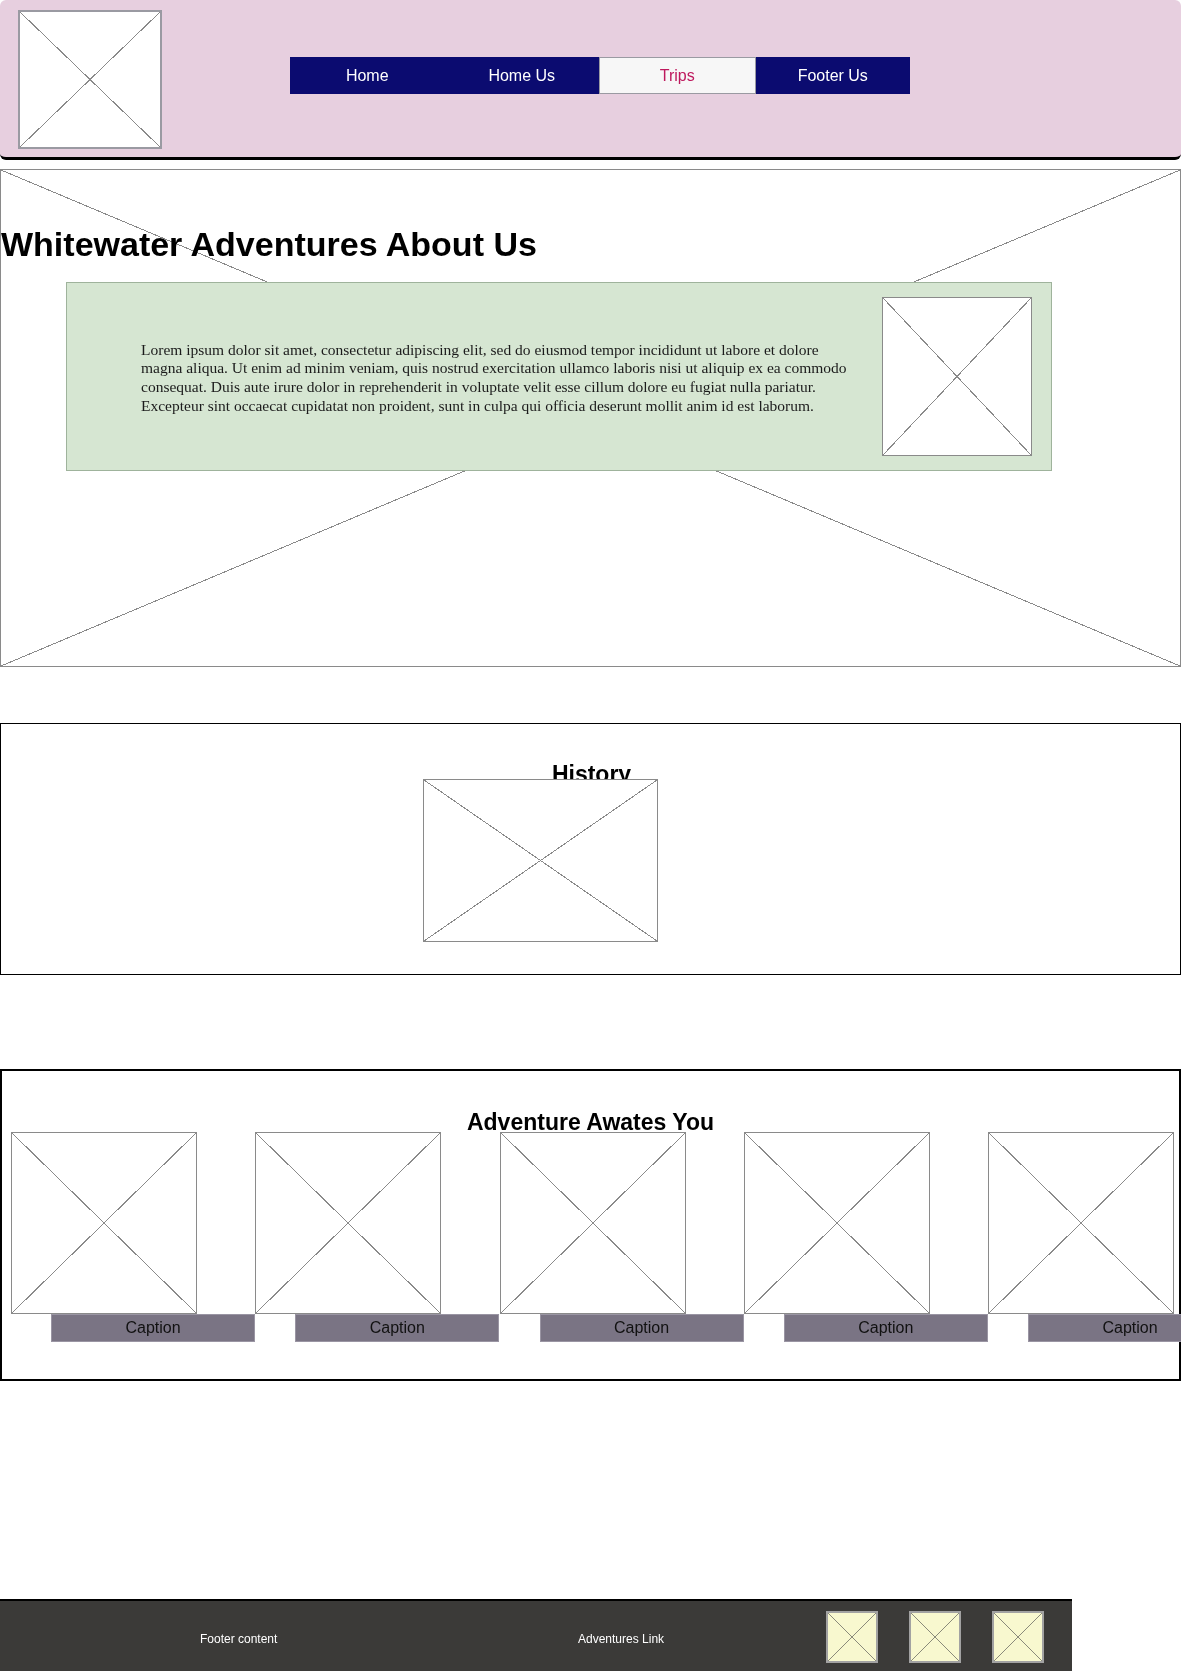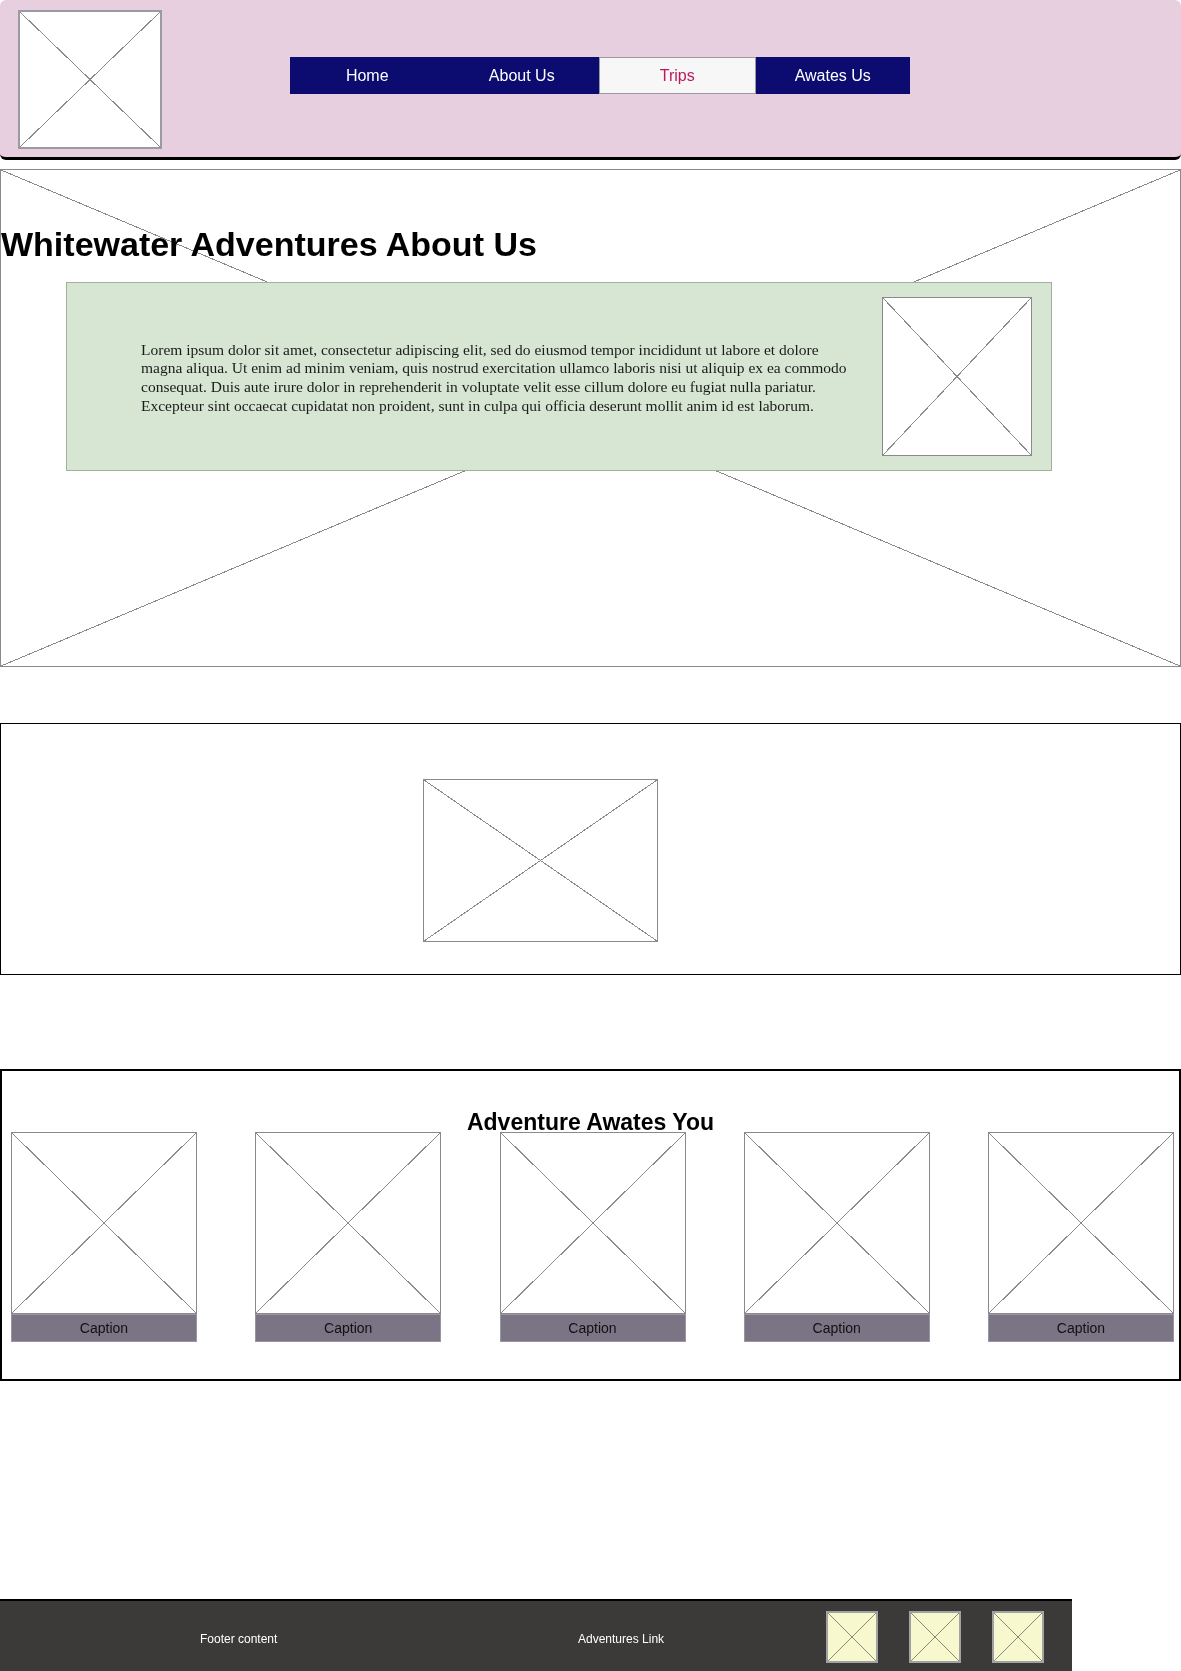--- a/index.html
+++ b/index.html
@@ -193,33 +193,34 @@
   }
   .gallery-card {
     width: 186px;
   }
   .gallery-card .ph {
     width: 186px;
     height: 182px;
     border: 1px solid #8a8a8a;
   }
   .caption-bar {
-    width: 186px;
+    width: 204px;
     height: 28px;
     background: #7a7484;
     border: 1px solid #9a95a3;
     box-sizing: border-box;
     display: flex;
     align-items: center;
     justify-content: center;
-    font-size: 14px;
+    font-size: 16px;
     color: #111111;
     font-family: "Liberation Sans", sans-serif;
     cursor: pointer;
     user-select: none;
+    margin-left: 40px;
   }
 
   
   #footer {
     position: absolute;
     left: 0; bottom: 0;
     width: 1072px;
     height: 72px;
     background: #3b3a38;
     border-top: 2px solid #000000;
@@ -273,44 +274,45 @@
 <body>
 
 <div id="header">
   <div id="logo-ph" class="ph"></div>
 
   <nav id="nav">
     <div class="nav-item">
       <span>Home</span>
     </div>
     <div class="nav-item">
-      <span>About Us</span>
+      <span>Home Us</span>
     </div>
     <div class="nav-item active">
       <span>Trips</span>
     </div>
     <div class="nav-item">
-      <span>Awates Us</span>
+      <span>Footer Us</span>
     </div>
   </nav>
 </div>
 
 <section id="about-section">
   <div class="xline-a"></div>
   <div class="xline-b"></div>
 
   <h1 id="about-title">Whitewater Adventures About Us</h1>
 
   <div id="about-card">
     <p id="about-text">Lorem ipsum dolor sit amet, consectetur adipiscing elit, sed do eiusmod tempor incididunt ut labore et dolore magna aliqua. Ut enim ad minim veniam, quis nostrud exercitation ullamco laboris nisi ut aliquip ex ea commodo consequat. Duis aute irure dolor in reprehenderit in voluptate velit esse cillum dolore eu fugiat nulla pariatur. Excepteur sint occaecat cupidatat non proident, sunt in culpa qui officia deserunt mollit anim id est laborum.</p>
     <div id="about-card-ph" class="ph"></div>
   </div>
 </section>
 
 <section id="history-section">
+  <h2 id="history-title">History</h2>
   <div id="history-ph" class="ph"></div>
 </section>
 
 <section id="gallery-section">
   <h2 id="gallery-title">Adventure Awates You</h2>
 
   <div id="gallery-row">
     <div class="gallery-card">
       <div class="ph"></div>
       <div class="caption-bar">Caption</div>

